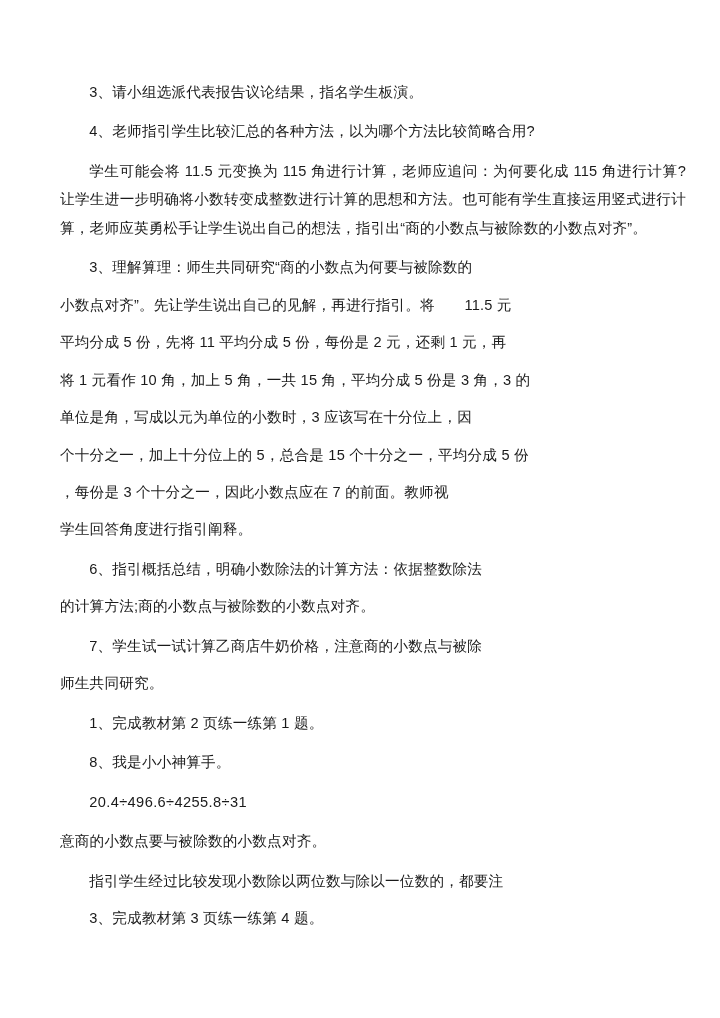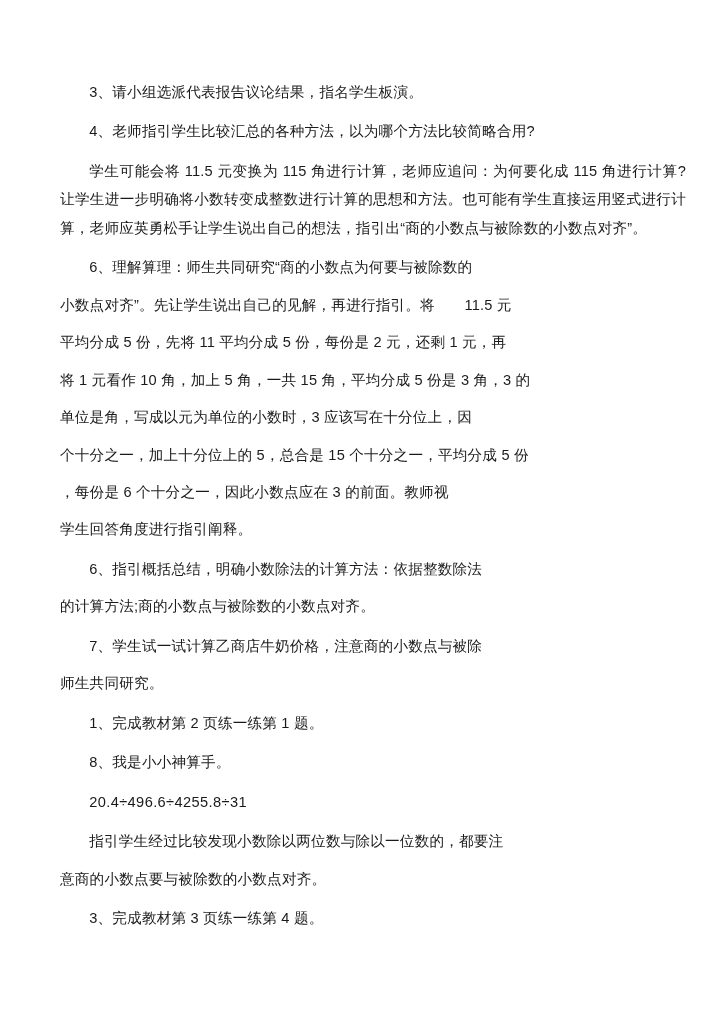--- a/index.html
+++ b/index.html
@@ -50,40 +50,40 @@
 
 <div class="page">
   <div class="doc-body">
 
     <p class="para indent">3、请小组选派代表报告议论结果，指名学生板演。</p>
 
     <p class="para indent">4、老师指引学生比较汇总的各种方法，以为哪个方法比较简略合用?</p>
 
     <p class="para indent">学生可能会将 11.5 元变换为 115 角进行计算，老师应追问：为何要化成 115 角进行计算?让学生进一步明确将小数转变成整数进行计算的思想和方法。也可能有学生直接运用竖式进行计算，老师应英勇松手让学生说出自己的想法，指引出“商的小数点与被除数的小数点对齐”。</p>
 
-    <p class="para indent tight">6、理解算理：师生共同研究“商的小数点为何要与被除数的</p>
+    <p class="para indent tight">3、理解算理：师生共同研究“商的小数点为何要与被除数的</p>
     <p class="para tight">小数点对齐”。先让学生说出自己的见解，再进行指引。将　　11.5 元</p>
     <p class="para tight">平均分成 5 份，先将 11 平均分成 5 份，每份是 2 元，还剩 1 元，再</p>
     <p class="para tight">将 1 元看作 10 角，加上 5 角，一共 15 角，平均分成 5 份是 3 角，3 的</p>
     <p class="para tight">单位是角，写成以元为单位的小数时，3 应该写在十分位上，因</p>
     <p class="para tight">个十分之一，加上十分位上的 5，总合是 15 个十分之一，平均分成 5 份</p>
-    <p class="para tight">，每份是 6 个十分之一，因此小数点应在 3 的前面。教师视</p>
+    <p class="para tight">，每份是 3 个十分之一，因此小数点应在 7 的前面。教师视</p>
     <p class="para">学生回答角度进行指引阐释。</p>
 
     <p class="para indent tight">6、指引概括总结，明确小数除法的计算方法：依据整数除法</p>
     <p class="para">的计算方法;商的小数点与被除数的小数点对齐。</p>
 
     <p class="para indent tight">7、学生试一试计算乙商店牛奶价格，注意商的小数点与被除</p>
     <p class="para">师生共同研究。</p>
 
     <p class="para indent">1、完成教材第 2 页练一练第 1 题。</p>
 
     <p class="para indent">8、我是小小神算手。</p>
 
     <p class="para indent eq">20.4÷496.6÷4255.8÷31</p>
 
+    <p class="para">意商的小数点要与被除数的小数点对齐。</p>
     <p class="para indent tight">指引学生经过比较发现小数除以两位数与除以一位数的，都要注</p>
-    <p class="para">意商的小数点要与被除数的小数点对齐。</p>
 
     <p class="para indent">3、完成教材第 3 页练一练第 4 题。</p>
 
   </div>
 </div>
 
 </body></html>

